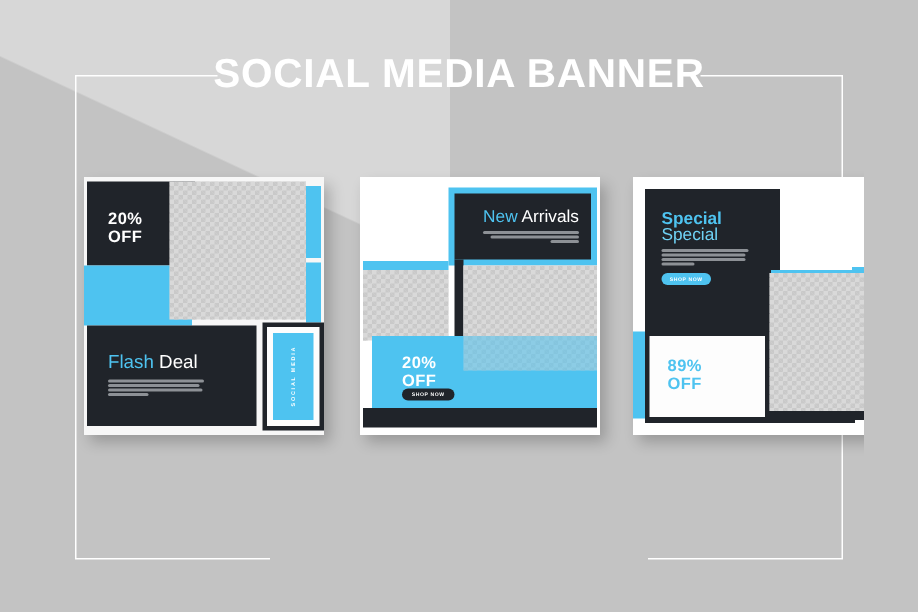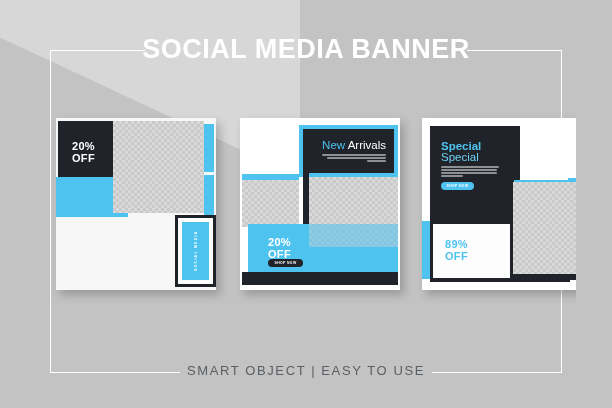--- a/index.html
+++ b/index.html
@@ -97,36 +97,47 @@
   <div class="wedge2"></div>
 
   <div class="frame-l"></div>
   <div class="frame-r"></div>
   <div class="frame-t-l"></div>
   <div class="frame-t-r"></div>
   <div class="frame-b-l"></div>
   <div class="frame-b-r"></div>
 
   <div class="title-main">SOCIAL MEDIA BANNER</div>
-  <div class="footer-text">SMART OBJECT | EASY TO USE</div>
 
   <div class="card" id="card1">
 
     <div class="blk dark" style="left:2px;top:3px;width:72px;height:56px;"></div>
     <div class="t-pct" style="left:16px;top:23px;">
       <span>20%</span><br><span>OFF</span>
     </div>
 
     <div class="blk cyan" style="left:0px;top:59px;width:72px;height:40px;"></div>
 
     <div class="blk cyan" style="left:148px;top:6px;width:10px;height:48px;"></div>
     <div class="blk cyan" style="left:148px;top:57px;width:10px;height:40px;"></div>
 
     <div class="blk checker" style="left:57px;top:3px;width:91px;height:92px;"></div>
 
+    <div class="blk dark" style="left:2px;top:99px;width:113px;height:67px;">
+      <div class="head" style="left:14px;top:18px;font-size:12.5px;">
+        <span class="c1">Flash</span> <span class="c2">Deal</span>
+      </div>
+      <div class="lines" style="left:14px;top:36px;width:64px;">
+        <i style="width:100%"></i>
+          <i style="width:96%"></i>
+          <i style="width:98%"></i>
+          <i style="width:42%"></i>
+      </div>
+      <div class="sr">Lorem ipsum dolor sit amet, consectetuer adipiscing elit, sed diam nonummy nibh euismod tincidunt</div>
+    </div>
 
     <div class="blk dark" style="left:119px;top:97px;width:41px;height:72px;"></div>
     <div class="blk white" style="left:122px;top:100px;width:35px;height:66px;"></div>
     <div class="blk cyan" style="left:126px;top:104px;width:27px;height:58px;"></div>
     <div class="vtext" style="left:126px;top:104px;width:27px;height:58px;">SOCIAL MEDIA</div>
   </div>
 
   <div class="card" id="card2">
 
     <div class="blk cyan" style="left:59px;top:7px;width:99px;height:52px;"></div>

